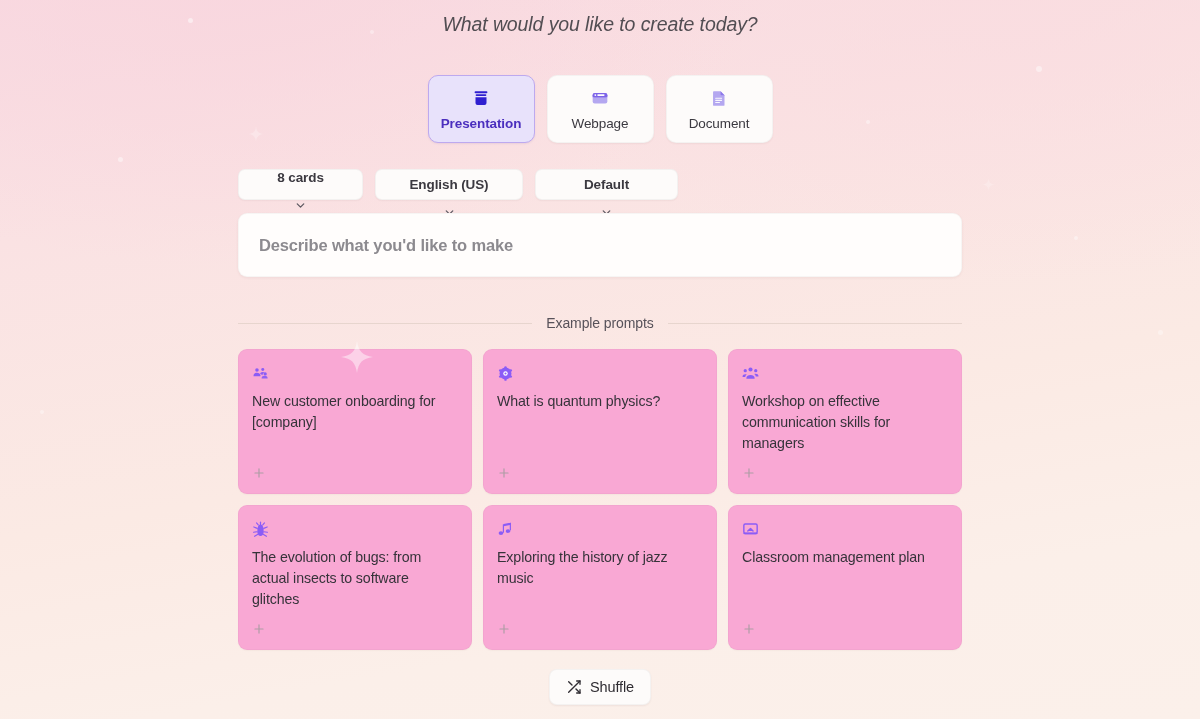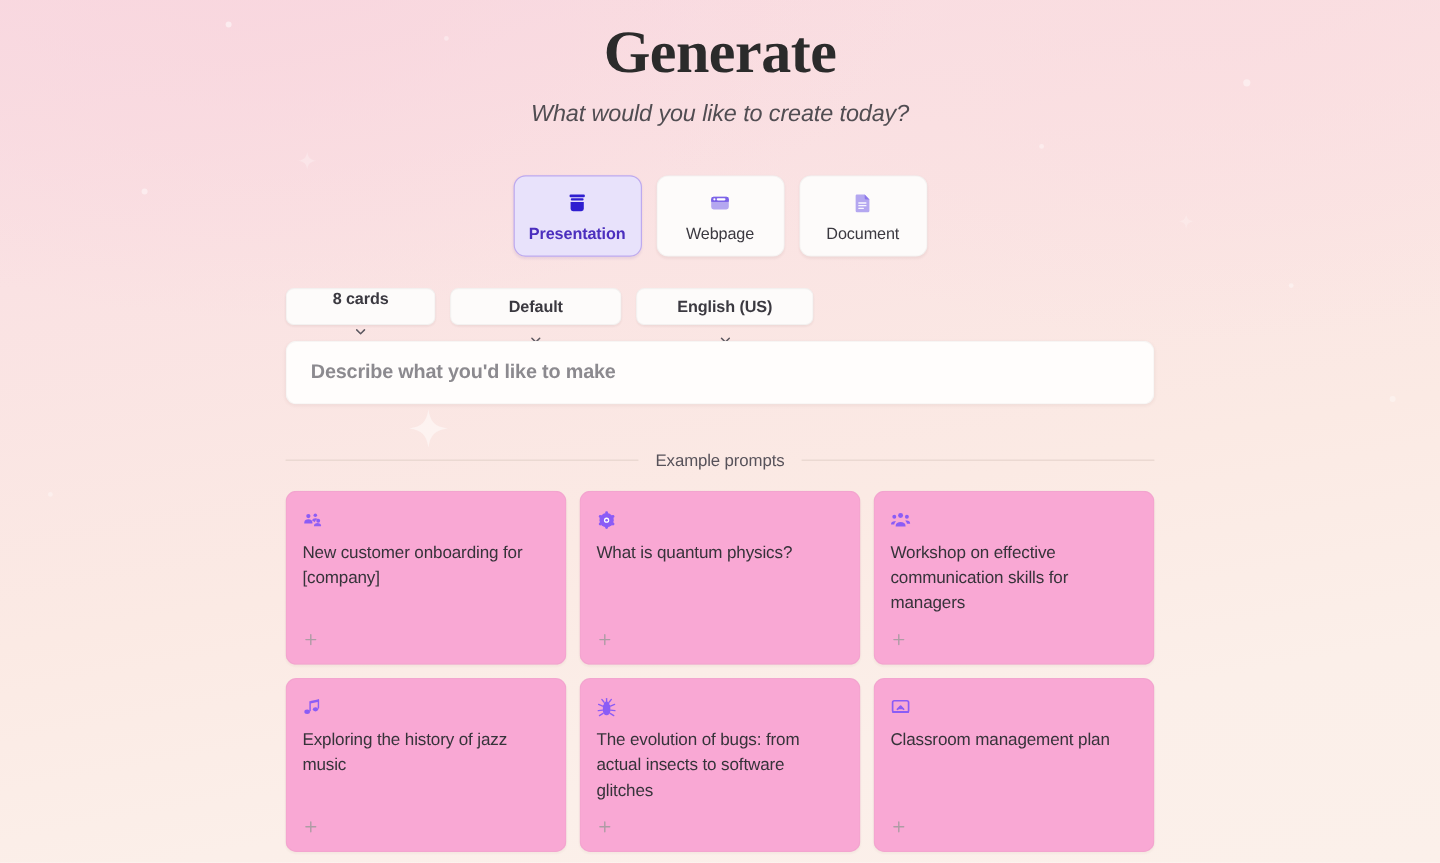--- a/index.html
+++ b/index.html
@@ -279,21 +279,20 @@
   <svg class="star4 a" width="34" height="34" viewBox="0 0 34 34">
     <path d="M17 1 C18.6 11.6 22.4 15.4 33 17 C22.4 18.6 18.6 22.4 17 33 C15.4 22.4 11.6 18.6 1 17 C11.6 15.4 15.4 11.6 17 1Z" fill="#ffffff" opacity="0.62"></path>
   </svg>
   <svg class="star4 b" width="16" height="16" viewBox="0 0 34 34">
     <path d="M17 1 C18.6 11.6 22.4 15.4 33 17 C22.4 18.6 18.6 22.4 17 33 C15.4 22.4 11.6 18.6 1 17 C11.6 15.4 15.4 11.6 17 1Z" fill="#ffffff" opacity="0.55"></path>
   </svg>
   <svg class="star4 c" width="13" height="13" viewBox="0 0 34 34">
     <path d="M17 1 C18.6 11.6 22.4 15.4 33 17 C22.4 18.6 18.6 22.4 17 33 C15.4 22.4 11.6 18.6 1 17 C11.6 15.4 15.4 11.6 17 1Z" fill="#ffffff" opacity="0.5"></path>
   </svg>
 
-  <h1 class="title">Generate</h1>
   <div class="subtitle">What would you like to create today?</div>
 
   <div class="format-row">
 
     <div class="format-card active">
       <span class="format-icon">
         <svg width="22" height="22" viewBox="0 0 24 24">
           <rect x="5" y="4.5" width="14" height="2.4" rx="1.1" fill="#2f1fd0"></rect>
           <rect x="6.2" y="7.8" width="11.6" height="2.1" rx="0.9" fill="#2f1fd0"></rect>
           <path d="M6 11.2h12v6.3a2.2 2.2 0 0 1-2.2 2.2H8.2A2.2 2.2 0 0 1 6 17.5z" fill="#2f1fd0"></path>
@@ -327,20 +326,33 @@
       </span>
       <span class="flabel">Document</span>
     </div>
 
   </div>
 
   <div class="options-row">
 
     <div class="pill pill-cards">
       <span class="pill-label">8 cards</span>
+      <span class="spacer"></span>
+      <svg class="chev" viewBox="0 0 24 24" fill="none" stroke="#5c5860" stroke-width="2.3" stroke-linecap="round" stroke-linejoin="round">
+          <polyline points="6 9 12 15 18 9"></polyline>
+        </svg>
+    </div>
+
+    <div class="pill pill-lang">
+      <svg width="15" height="15" viewBox="0 0 24 24">
+        <rect x="2.5" y="5.5" width="19" height="13" rx="2.2" fill="none" stroke="#3b3940" stroke-width="1.9"></rect>
+        <rect x="5.2" y="8.2" width="5.4" height="7.6" rx="0.9" fill="#3b3940"></rect>
+        <rect x="13.2" y="8.2" width="5.4" height="7.6" rx="0.9" fill="none" stroke="#3b3940" stroke-width="1.7"></rect>
+      </svg>
+      <span class="pill-label">English (US)</span>
       <span class="spacer"></span>
       <svg class="chev" viewBox="0 0 24 24" fill="none" stroke="#5c5860" stroke-width="2.3" stroke-linecap="round" stroke-linejoin="round">
           <polyline points="6 9 12 15 18 9"></polyline>
         </svg>
     </div>
 
     <div class="pill pill-theme">
       <svg width="14" height="14" viewBox="0 0 24 24" fill="none" stroke="#3b3940" stroke-width="2.1" stroke-linecap="round" stroke-linejoin="round">
         <path d="M8.5 5H5.5v3"></path>
           <path d="M8.5 19H5.5v-3"></path>
@@ -348,33 +360,20 @@
           <path d="M15.5 19h3v-3"></path>
         <circle cx="12" cy="12" r="0.2"></circle>
       </svg>
       <span class="pill-label">Default</span>
       <span class="spacer"></span>
       <svg class="chev" viewBox="0 0 24 24" fill="none" stroke="#5c5860" stroke-width="2.3" stroke-linecap="round" stroke-linejoin="round">
           <polyline points="6 9 12 15 18 9"></polyline>
         </svg>
     </div>
 
-    <div class="pill pill-lang">
-      <svg width="15" height="15" viewBox="0 0 24 24">
-        <rect x="2.5" y="5.5" width="19" height="13" rx="2.2" fill="none" stroke="#3b3940" stroke-width="1.9"></rect>
-        <rect x="5.2" y="8.2" width="5.4" height="7.6" rx="0.9" fill="#3b3940"></rect>
-        <rect x="13.2" y="8.2" width="5.4" height="7.6" rx="0.9" fill="none" stroke="#3b3940" stroke-width="1.7"></rect>
-      </svg>
-      <span class="pill-label">English (US)</span>
-      <span class="spacer"></span>
-      <svg class="chev" viewBox="0 0 24 24" fill="none" stroke="#5c5860" stroke-width="2.3" stroke-linecap="round" stroke-linejoin="round">
-          <polyline points="6 9 12 15 18 9"></polyline>
-        </svg>
-    </div>
-
   </div>
 
   <div class="prompt-box">
     <span class="prompt-placeholder">Describe what you'd like to make</span>
   </div>
 
   <div class="divider">
     <span class="line"></span>
     <span class="dtext">Example prompts</span>
     <span class="line"></span>
@@ -435,37 +434,20 @@
       <span class="ex-text">Workshop on effective communication skills for managers</span>
       <svg class="ex-plus" viewBox="0 0 24 24" fill="none" stroke="#a09a9c" stroke-width="2" stroke-linecap="round">
           <line x1="12" y1="5" x2="12" y2="19"></line>
           <line x1="5" y1="12" x2="19" y2="12"></line>
         </svg>
     </div>
 
   </div>
 
   <div class="cards-grid row2">
-
-    <div class="ex-card">
-      <span class="ex-icon">
-        <svg width="17" height="17" viewBox="0 0 24 24" fill="#8b5cf6">
-          <path d="M9.3 4.4 19.4 2.3v3.1L9.3 7.5z"></path>
-          <rect x="8.2" y="4.6" width="1.7" height="12" rx="0.8"></rect>
-          <rect x="18" y="2.5" width="1.7" height="11" rx="0.8"></rect>
-          <ellipse cx="5.6" cy="17.1" rx="3.3" ry="2.6"></ellipse>
-          <ellipse cx="15.4" cy="14.3" rx="3.1" ry="2.5"></ellipse>
-        </svg>
-      </span>
-      <span class="ex-text">Exploring the history of jazz music</span>
-      <svg class="ex-plus" viewBox="0 0 24 24" fill="none" stroke="#a09a9c" stroke-width="2" stroke-linecap="round">
-          <line x1="12" y1="5" x2="12" y2="19"></line>
-          <line x1="5" y1="12" x2="19" y2="12"></line>
-        </svg>
-    </div>
 
     <div class="ex-card">
       <span class="ex-icon">
         <svg width="17" height="17" viewBox="0 0 24 24" fill="#8b5cf6" stroke="#8b5cf6" stroke-width="1.6" stroke-linecap="round">
           <line x1="12" y1="1.6" x2="12" y2="5.6"></line>
           <line x1="6.4" y1="2.6" x2="8.8" y2="5.6"></line>
           <line x1="17.6" y1="2.6" x2="15.2" y2="5.6"></line>
           <ellipse cx="12" cy="7.4" rx="3.2" ry="2.3" stroke="none"></ellipse>
           <path d="M7.6 11.2c0-2.6 1.9-4.2 4.4-4.2s4.4 1.6 4.4 4.2v4.6c0 3.1-2 5.3-4.4 5.3s-4.4-2.2-4.4-5.3z" stroke="none"></path>
           <line x1="7.4" y1="10.4" x2="2.6" y2="8.4"></line>
@@ -478,20 +460,37 @@
       </span>
       <span class="ex-text">The evolution of bugs: from actual insects to software glitches</span>
       <svg class="ex-plus" viewBox="0 0 24 24" fill="none" stroke="#a09a9c" stroke-width="2" stroke-linecap="round">
           <line x1="12" y1="5" x2="12" y2="19"></line>
           <line x1="5" y1="12" x2="19" y2="12"></line>
         </svg>
     </div>
 
     <div class="ex-card">
       <span class="ex-icon">
+        <svg width="17" height="17" viewBox="0 0 24 24" fill="#8b5cf6">
+          <path d="M9.3 4.4 19.4 2.3v3.1L9.3 7.5z"></path>
+          <rect x="8.2" y="4.6" width="1.7" height="12" rx="0.8"></rect>
+          <rect x="18" y="2.5" width="1.7" height="11" rx="0.8"></rect>
+          <ellipse cx="5.6" cy="17.1" rx="3.3" ry="2.6"></ellipse>
+          <ellipse cx="15.4" cy="14.3" rx="3.1" ry="2.5"></ellipse>
+        </svg>
+      </span>
+      <span class="ex-text">Exploring the history of jazz music</span>
+      <svg class="ex-plus" viewBox="0 0 24 24" fill="none" stroke="#a09a9c" stroke-width="2" stroke-linecap="round">
+          <line x1="12" y1="5" x2="12" y2="19"></line>
+          <line x1="5" y1="12" x2="19" y2="12"></line>
+        </svg>
+    </div>
+
+    <div class="ex-card">
+      <span class="ex-icon">
         <svg width="17" height="17" viewBox="0 0 24 24" fill="none" stroke="#8b5cf6" stroke-width="2" stroke-linecap="round" stroke-linejoin="round">
           <rect x="2.6" y="4.2" width="18.8" height="13.4" rx="2"></rect>
           <path d="M8.2 14.2 12 10.6l3.6 3.6" fill="#8b5cf6" stroke="#8b5cf6"></path>
           <line x1="3.2" y1="17.4" x2="20.8" y2="17.4" stroke-width="2.4"></line>
         </svg>
       </span>
       <span class="ex-text">Classroom management plan</span>
       <svg class="ex-plus" viewBox="0 0 24 24" fill="none" stroke="#a09a9c" stroke-width="2" stroke-linecap="round">
           <line x1="12" y1="5" x2="12" y2="19"></line>
           <line x1="5" y1="12" x2="19" y2="12"></line>

